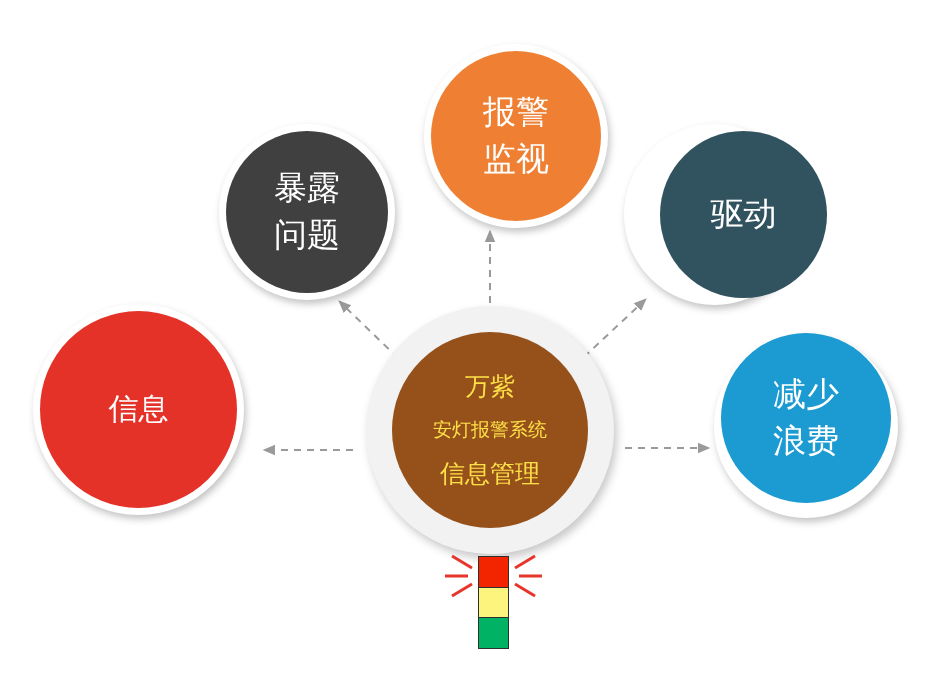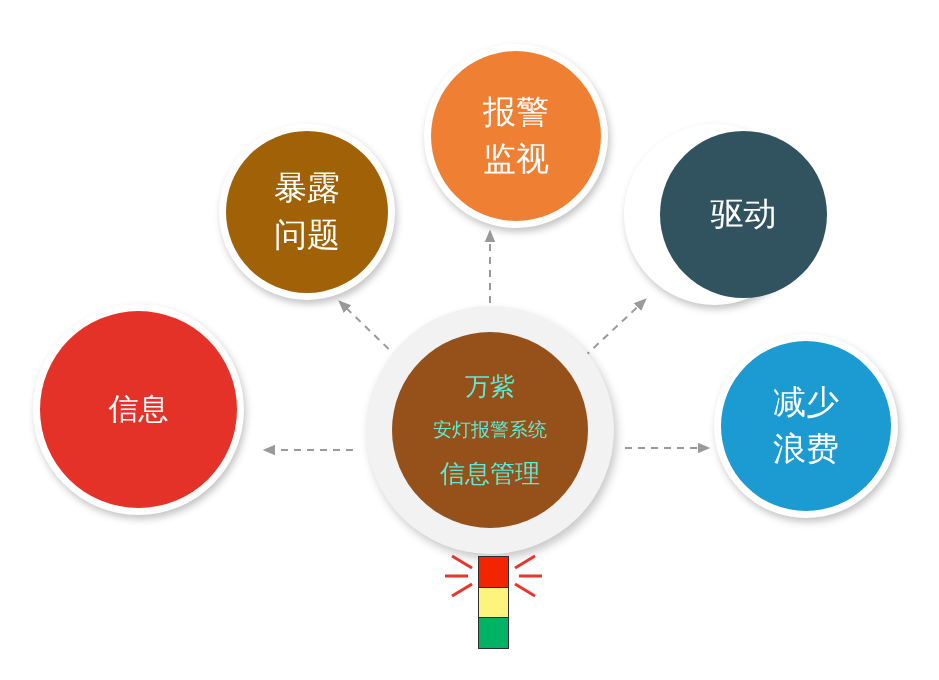--- a/index.html
+++ b/index.html
@@ -68,21 +68,21 @@
   }
   #hub-disc {
     left: 392px;
     top: 332px;
     width: 196px;
     height: 196px;
     background: #96511a;
   }
   #hub-disc .line {
     font-size: 25px;
-    color: #5eead4;
+    color: #fde047;
     margin: 7px 0;
   }
   #hub-disc .line.l2 { font-size: 19px; }
 
   
   
   #n-top-rim  { left: 424px; top: 44px;  width: 184px; height: 184px; }
   #n-top-disc { left: 431px; top: 51px;  width: 170px; height: 170px; background: #ef8033; }
 
   
@@ -92,21 +92,21 @@
   
   #n-ur-rim   { left: 624px; top: 124px; width: 181px; height: 181px; }
   #n-ur-disc  { left: 660px; top: 131px; width: 167px; height: 167px; background: #31535f; }
 
   
   #n-l-rim    { left: 33px;  top: 304px; width: 211px; height: 211px; }
   #n-l-disc   { left: 40px;  top: 311px; width: 197px; height: 197px; background: #e43228; }
 
   
   #n-r-rim    { left: 714px; top: 334px; width: 184px; height: 184px; }
-  #n-r-disc   { left: 721px; top: 341px; width: 170px; height: 170px; background: #1b9bd1; }
+  #n-r-disc   { left: 721px; top: 333px; width: 170px; height: 170px; background: #1b9bd1; }
 
   .disc.sat .line { font-size: 33px; margin: 1px 0; }
   #n-l-disc .line  { font-size: 30px; }
   #n-top-disc .line { font-size: 33px; }
 
   
   #andon {
     position: absolute;
     left: 432px;
     top: 534px;
@@ -162,21 +162,21 @@
     <span class="line l3">信息管理</span>
   </div>
 
   <div class="rim" id="n-top-rim"></div>
   <div class="disc sat" id="n-top-disc" style="background: rgb(239, 128, 51);">
     <span class="line">报警</span>
     <span class="line">监视</span>
   </div>
 
   <div class="rim" id="n-ul-rim"></div>
-  <div class="disc sat" id="n-ul-disc" style="background: #a16207;">
+  <div class="disc sat" id="n-ul-disc" style="background: #404040;">
     <span class="line">暴露</span>
     <span class="line">问题</span>
   </div>
 
   <div class="rim" id="n-ur-rim"></div>
   <div class="disc sat" id="n-ur-disc" style="background: rgb(49, 83, 95);">
     <span class="line">驱动</span>
   </div>
 
   <div class="rim" id="n-l-rim"></div>

